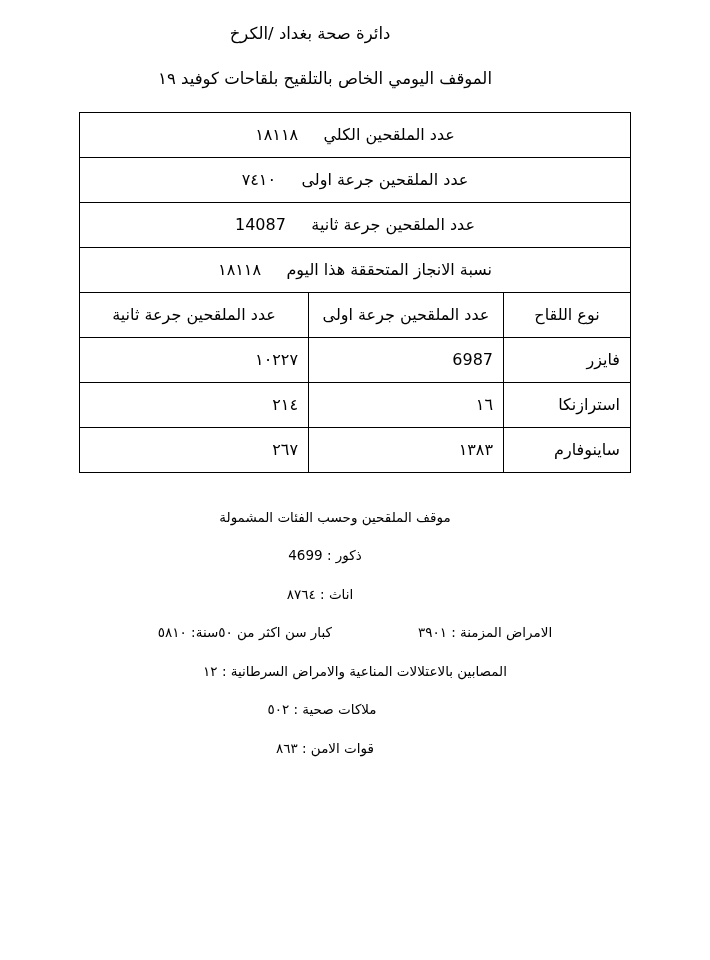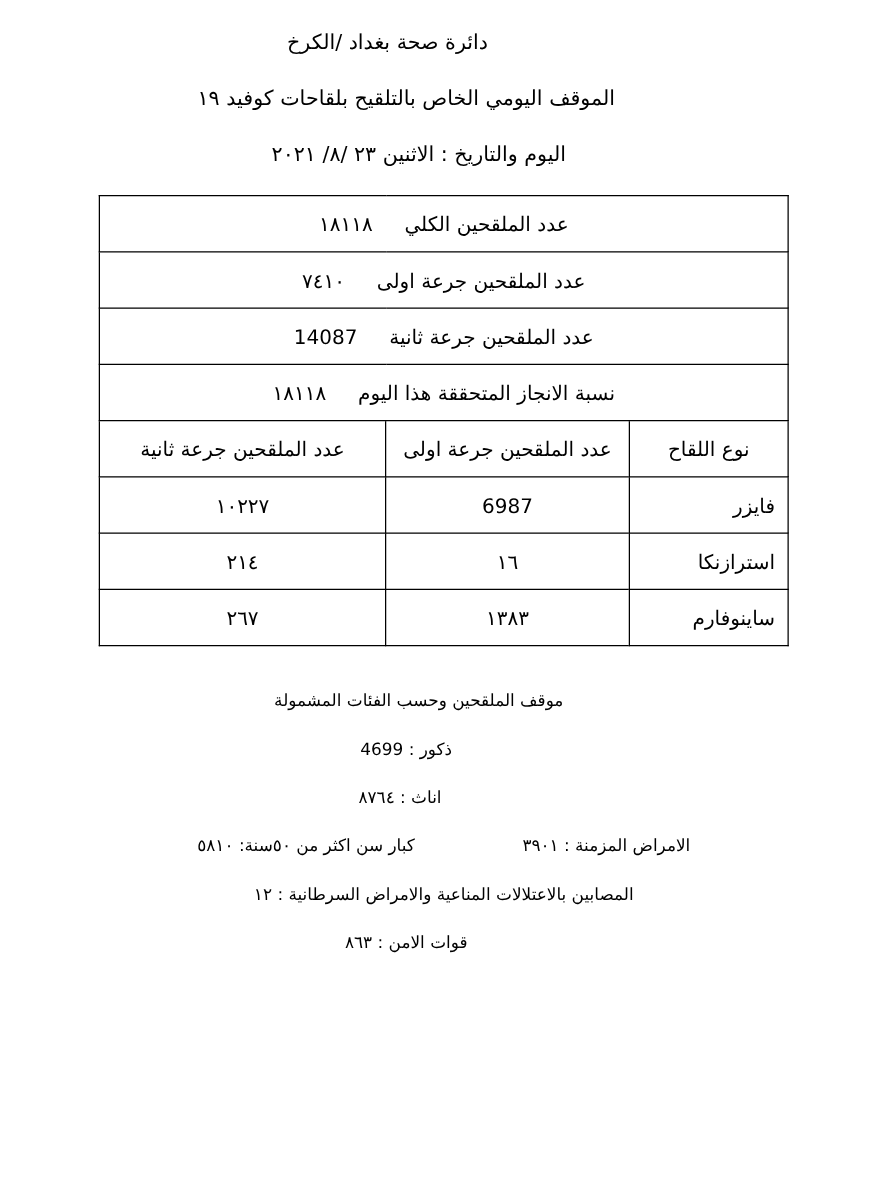--- a/index.html
+++ b/index.html
@@ -65,21 +65,21 @@
     height: 68px;
     vertical-align: middle;
     line-height: 1.45;
   }
   td.vacname {
     text-align: right;
     font-size: 16px;
     padding-right: 10px;
   }
   td.num {
-    text-align: center;
+    text-align: right;
     font-size: 16px;
     padding-left: 12px;
   }
   .col-a { width: 127px; }
   .col-b { width: 195px; }
   .col-c { width: 229px; }
 
   .footer {
     margin-top: 34px;
     padding-right: 0;
@@ -106,21 +106,20 @@
   .f-ind5 { padding-right: 60px; }
 </style>
 </head>
 <body>
 
 <div class="page">
 
   <div class="hdr">
     <div class="hdr-line l1">دائرة صحة بغداد /الكرخ</div>
     <div class="hdr-line l2">الموقف اليومي الخاص بالتلقيح بلقاحات كوفيد ١٩</div>
-    <div class="hdr-line l3">اليوم والتاريخ : الاثنين ٢٣ /٨/ ٢٠٢١</div>
   </div>
 
   <table class="main">
     <colgroup>
       <col class="col-a">
       <col class="col-b">
       <col class="col-c">
     </colgroup>
     <tbody>
       <tr class="sumrow-1">
@@ -178,16 +177,17 @@
 
   <div class="footer">
     <div class="f-line f-title">موقف الملقحين وحسب الفئات المشمولة</div>
     <div class="f-line f-ind1">ذكور : 4699</div>
     <div class="f-line f-ind2">اناث : ٨٧٦٤</div>
     <div class="f-split">
       <span>الامراض المزمنة : ٣٩٠١</span>
       <span>كبار سن اكثر من ٥٠سنة:      ٥٨١٠</span>
     </div>
     <div class="f-line f-ind3">المصابين بالاعتلالات المناعية والامراض السرطانية : ١٢</div>
+    <div class="f-line f-ind4">ملاكات صحية : ٥٠٢</div>
     <div class="f-line f-ind5">قوات الامن :  ٨٦٣</div>
   </div>
 
 </div>
 
 </body></html>

